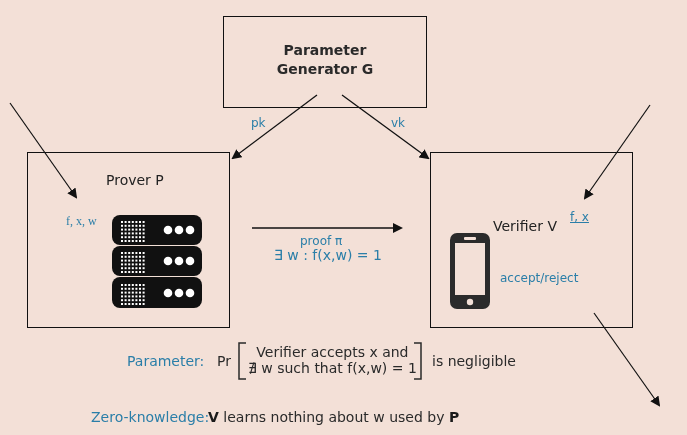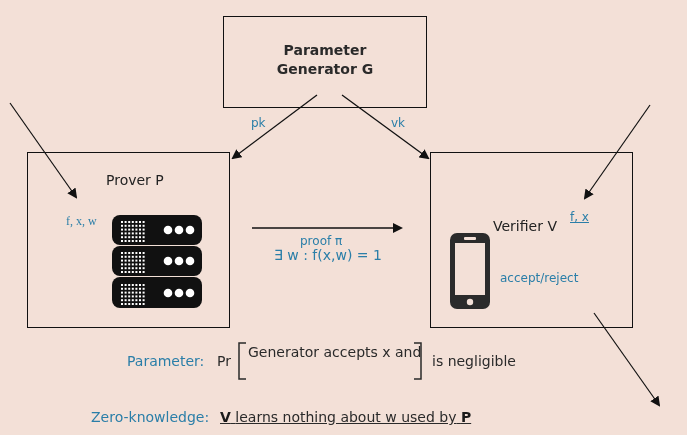--- a/index.html
+++ b/index.html
@@ -209,25 +209,26 @@
   <rect x="14" y="4" width="12" height="3" rx="1" fill="#f3e0d7"></rect>
   <circle cx="20" cy="69" r="3.2" fill="#f3e0d7"></circle>
 </svg>
 
 <div class="lbl blue" style="left:127px; top:353px; font-size:14px;">Parameter:</div>
 <div class="formula" style="left:217px; top:353px;">Pr</div>
 <svg class="abs" style="left:237px; top:342px;" width="10" height="38">
   <path d="M9,1 L2,1 L2,37 L9,37" fill="none" stroke="#2a2a2a" stroke-width="1.5"></path>
 </svg>
 <div class="bracket-text" style="left:248px; top:344px;">
-  <div>Generator accepts x and</div>
+  <div>Verifier accepts x and</div>
+  <div>∄ w such that f(x,w) = 1</div>
 </div>
 <svg class="abs" style="left:413px; top:342px;" width="10" height="38">
   <path d="M1,1 L8,1 L8,37 L1,37" fill="none" stroke="#2a2a2a" stroke-width="1.5"></path>
 </svg>
 <div class="formula" style="left:432px; top:353px;">is negligible</div>
 
 <div class="lbl blue" style="left:91px; top:409px; font-size:14px;">Zero-knowledge:</div>
-<div class="formula" style="left:220px; top:409px;text-decoration:underline;">
+<div class="formula" style="left:208px; top:409px;">
   <span class="bold">V</span>
   <span>learns nothing about w used by</span>
   <span class="bold">P</span>
 </div>
 
 </body></html>

